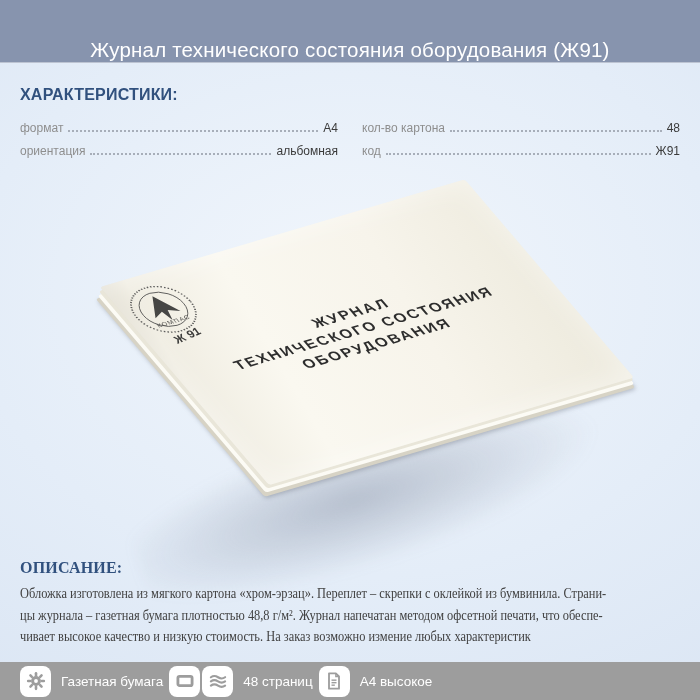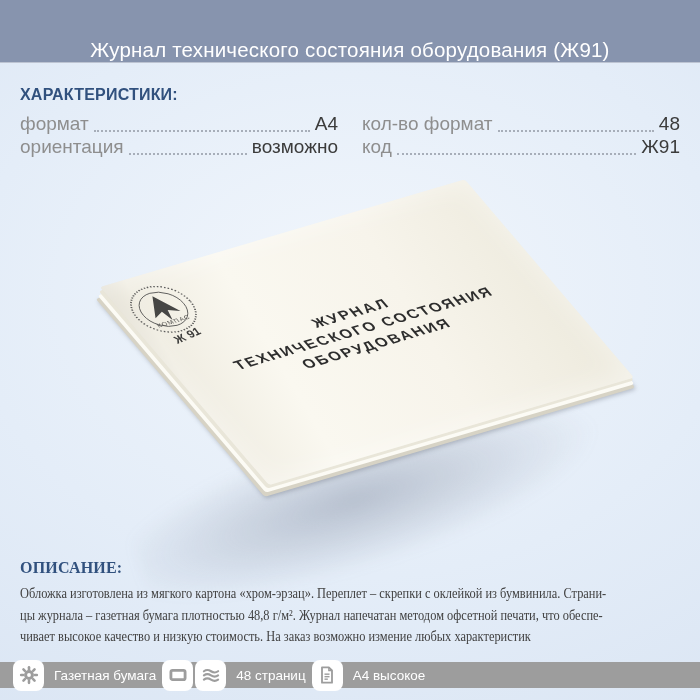--- a/index.html
+++ b/index.html
@@ -11,21 +11,21 @@
   .hdr{position:absolute;left:0;top:0;width:700px;height:62px;background:#8794ae;
        display:flex;align-items:flex-end;justify-content:center;
        border-bottom:1px solid rgba(255,255,255,.45);}
   .hdr-title{color:#ffffff;font-size:20.5px;letter-spacing:.2px;}
 
   
   .chars{position:absolute;left:20px;top:86px;width:660px;}
   .sec-heading{color:#31517e;font-weight:bold;font-size:16px;letter-spacing:.2px;}
   .char-cols{display:flex;gap:24px;margin-top:8px;}
   .char-col{flex:1;min-width:0;}
-  .char-row{display:flex;align-items:flex-end;height:23px;font-size:19px;}
+  .char-row{display:flex;align-items:flex-end;height:23px;font-size:12px;}
   .char-label{color:#8e8e8e;white-space:nowrap;}
   .char-leader{flex:1;border-bottom:2px dotted #a7aeb9;margin:0 5px 3px 5px;height:1px;}
   .char-value{color:#3b3b3b;white-space:nowrap;}
 
   
   .book-shadow{position:absolute;left:128px;top:418px;width:500px;height:150px;z-index:1;
        background:radial-gradient(ellipse at 45% 50%, rgba(105,116,138,.38), rgba(105,116,138,0) 65%);
        transform:rotate(-17deg);filter:blur(6px);}
   .book{position:absolute;left:100px;top:287px;width:380px;height:260px;z-index:2;
        transform:matrix(0.96,-0.283,0.65,0.762,0,0);transform-origin:0 0;}
@@ -39,22 +39,22 @@
   .cover-title{position:absolute;left:0;top:95px;width:100%;text-align:center;
        color:#2d2d2d;font-weight:bold;font-size:15px;line-height:20px;letter-spacing:2px;white-space:nowrap;}
   .logo{position:absolute;left:2px;top:10px;width:70px;height:86px;opacity:.88;}
 
   
   .desc{position:absolute;left:20px;top:559px;width:664px;z-index:3;font-family:Liberation Serif, serif;}
   .desc-lines{margin-top:6px;transform:scaleX(.855);transform-origin:0 0;width:117%;}
   .desc-line{white-space:nowrap;font-size:14.5px;line-height:21.5px;color:#414141;}
 
   
-  .footer{position:absolute;left:0;top:662px;width:700px;height:26px;background:#9d9d9d;z-index:4;
-       display:flex;align-items:center;padding-left:13px;gap:2px;box-sizing:border-box;}
+  .footer{position:absolute;left:0;top:662px;width:700px;height:38px;background:#9d9d9d;z-index:4;
+       display:flex;align-items:center;padding-left:20px;gap:2px;box-sizing:border-box;}
   .f-item{display:flex;align-items:center;gap:10px;}
   .f-icon{width:31px;height:31px;background:#ffffff;border-radius:8px;
        display:flex;align-items:center;justify-content:center;flex:none;}
   .f-label{color:#ffffff;font-size:13.5px;white-space:nowrap;margin-right:4px;}
 </style>
 </head>
 <body>
 
 <div class="page">
 
@@ -67,26 +67,26 @@
     <div class="char-cols">
       <div class="char-col">
         <div class="char-row">
           <span class="char-label">формат</span>
           <span class="char-leader"></span>
           <span class="char-value">А4</span>
         </div>
         <div class="char-row">
           <span class="char-label">ориентация</span>
           <span class="char-leader"></span>
-          <span class="char-value">возможно</span>
+          <span class="char-value">альбомная</span>
         </div>
       </div>
       <div class="char-col">
         <div class="char-row">
-          <span class="char-label">кол-во формат</span>
+          <span class="char-label">кол-во картона</span>
           <span class="char-leader"></span>
           <span class="char-value">48</span>
         </div>
         <div class="char-row">
           <span class="char-label">код</span>
           <span class="char-leader"></span>
           <span class="char-value">Ж91</span>
         </div>
       </div>
     </div>

